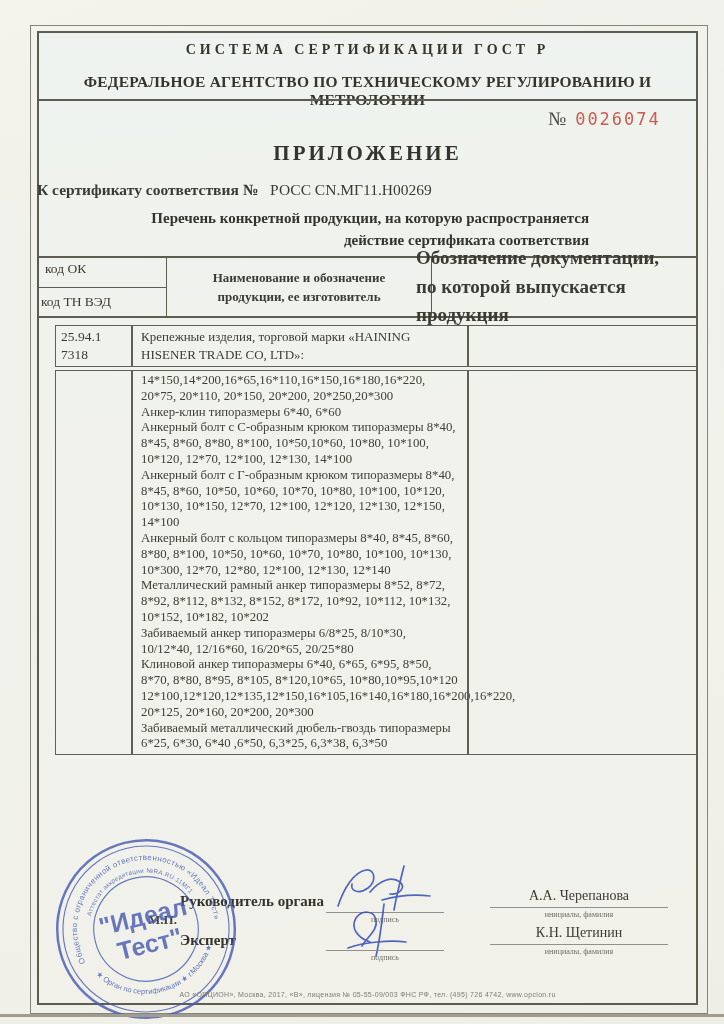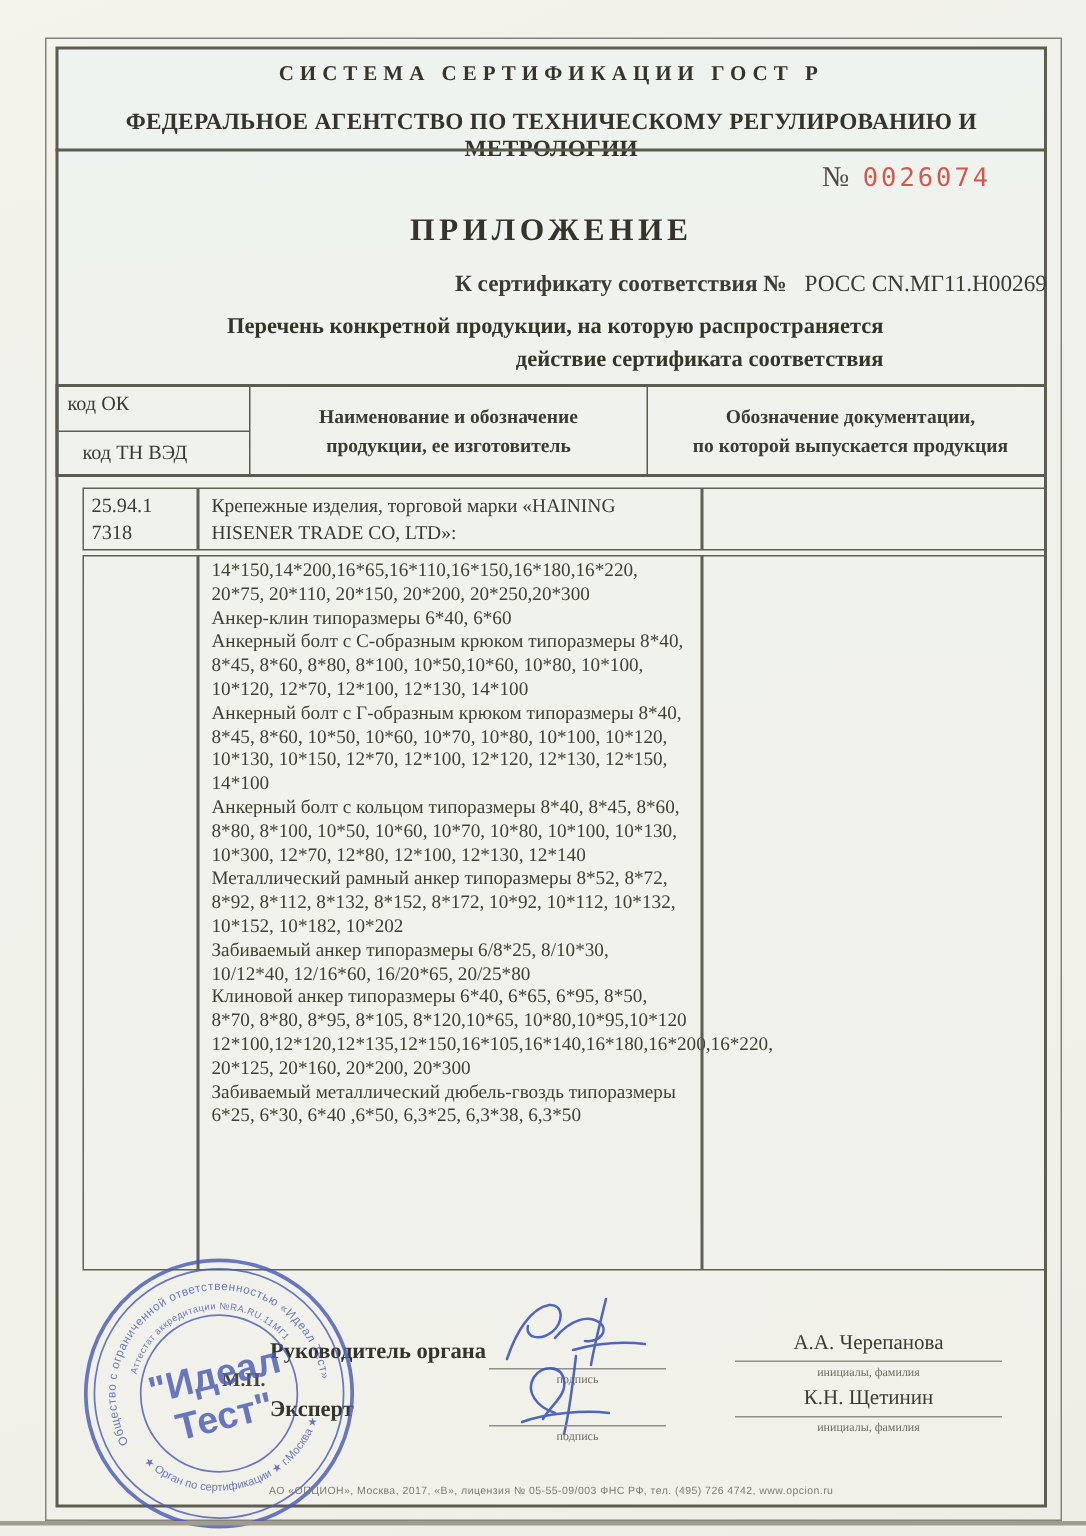--- a/index.html
+++ b/index.html
@@ -19,40 +19,40 @@
   .agency{position:absolute;left:37px;top:73px;width:661px;text-align:center;
     font-size:15.5px;font-weight:bold;letter-spacing:0.2px;color:#34342c;transform:scaleX(1.0);}
   .head-rule{position:absolute;left:37px;top:99px;width:661px;border-top:2px solid #5c5c51;}
 
   .blank-no{position:absolute;left:548px;top:108px;display:flex;align-items:baseline;gap:9px;}
   .blank-no .nosign{font-size:19px;color:#4a4a40;}
   .blank-no .nodigits{font-family:"DejaVu Sans Mono", monospace;font-size:17px;letter-spacing:2px;color:#d05a50;}
 
   .doc-title{position:absolute;left:37px;top:141px;width:661px;text-align:center;
     font-size:21px;font-weight:bold;letter-spacing:3px;color:#34342c;}
-  .cert-line{position:absolute;left:37px;top:181px;width:661px;text-align:right;font-size:15.5px;}
+  .cert-line{position:absolute;left:37px;top:181px;width:661px;text-align:left;font-size:15.5px;}
   .cert-line .lbl{font-weight:bold;}
   .cert-line .num{font-weight:normal;margin-left:8px;}
   .purpose{position:absolute;left:37px;top:208px;width:552px;text-align:right;
     font-size:15px;font-weight:bold;white-space:pre-line;line-height:1.45;color:#34342c;}
 
   .htable{position:absolute;left:37px;top:256px;width:661px;height:62px;border:2px solid #5c5c51;box-sizing:border-box;}
   .htable .hc1{position:absolute;left:0;top:0;width:128px;height:100%;border-right:1px solid #5c5c51;box-sizing:border-box;font-size:13.5px;}
   .htable .hc1 .t{position:absolute;left:6px;top:3px;}
   .htable .hc1 .divline{position:absolute;left:0;top:29px;width:100%;border-top:1px solid #5c5c51;}
-  .htable .hc1 .b{position:absolute;left:16px;top:36px;}
+  .htable .hc1 .b{position:absolute;left:2px;top:36px;}
   .htable .hc2{position:absolute;left:128px;top:0;width:265px;height:100%;border-right:1px solid #5c5c51;box-sizing:border-box;
     display:flex;align-items:center;justify-content:center;text-align:center;font-size:13px;font-weight:bold;white-space:pre-line;line-height:1.5;}
-  .htable .hc3{position:absolute;left:396px;top:0;width:264px;height:100%;
-    display:flex;align-items:center;justify-content:center;text-align:center;font-size:13px;font-weight:bold;white-space:pre-line;line-height:1.5;}
+  .htable .hc3{position:absolute;left:377px;top:0;width:264px;height:100%;
+    display:flex;align-items:center;justify-content:center;text-align:left;font-size:19px;font-weight:bold;white-space:pre-line;line-height:1.5;}
 
   .btable{position:absolute;left:55px;top:325px;width:643px;height:530px;padding-left:12px;}
   .cell{position:absolute;border:1px solid #5f5f55;box-sizing:border-box;}
   .r1{top:0;height:42px;}
-  .r2{top:45px;height:477px;}
+  .r2{top:45px;height:385px;}
   .c1{left:0;width:77px;}
   .c2{left:77px;width:336px;}
   .c3{left:413px;width:230px;}
   .codes{padding:2px 5px;font-size:13.5px;line-height:1.35;white-space:pre-line;}
   .prodhead{padding:2px 8px;font-size:13px;line-height:1.35;}
   .prodlist{padding:2px 7px 0 8px;font-size:12.8px;line-height:15.8px;color:#3f3f36;}
   .prodlist p{margin:0;}
 
   .sig-label{position:absolute;font-size:15px;font-weight:bold;color:#34342c;}
   .sig-line{position:absolute;border-top:1px solid #90908a;}

